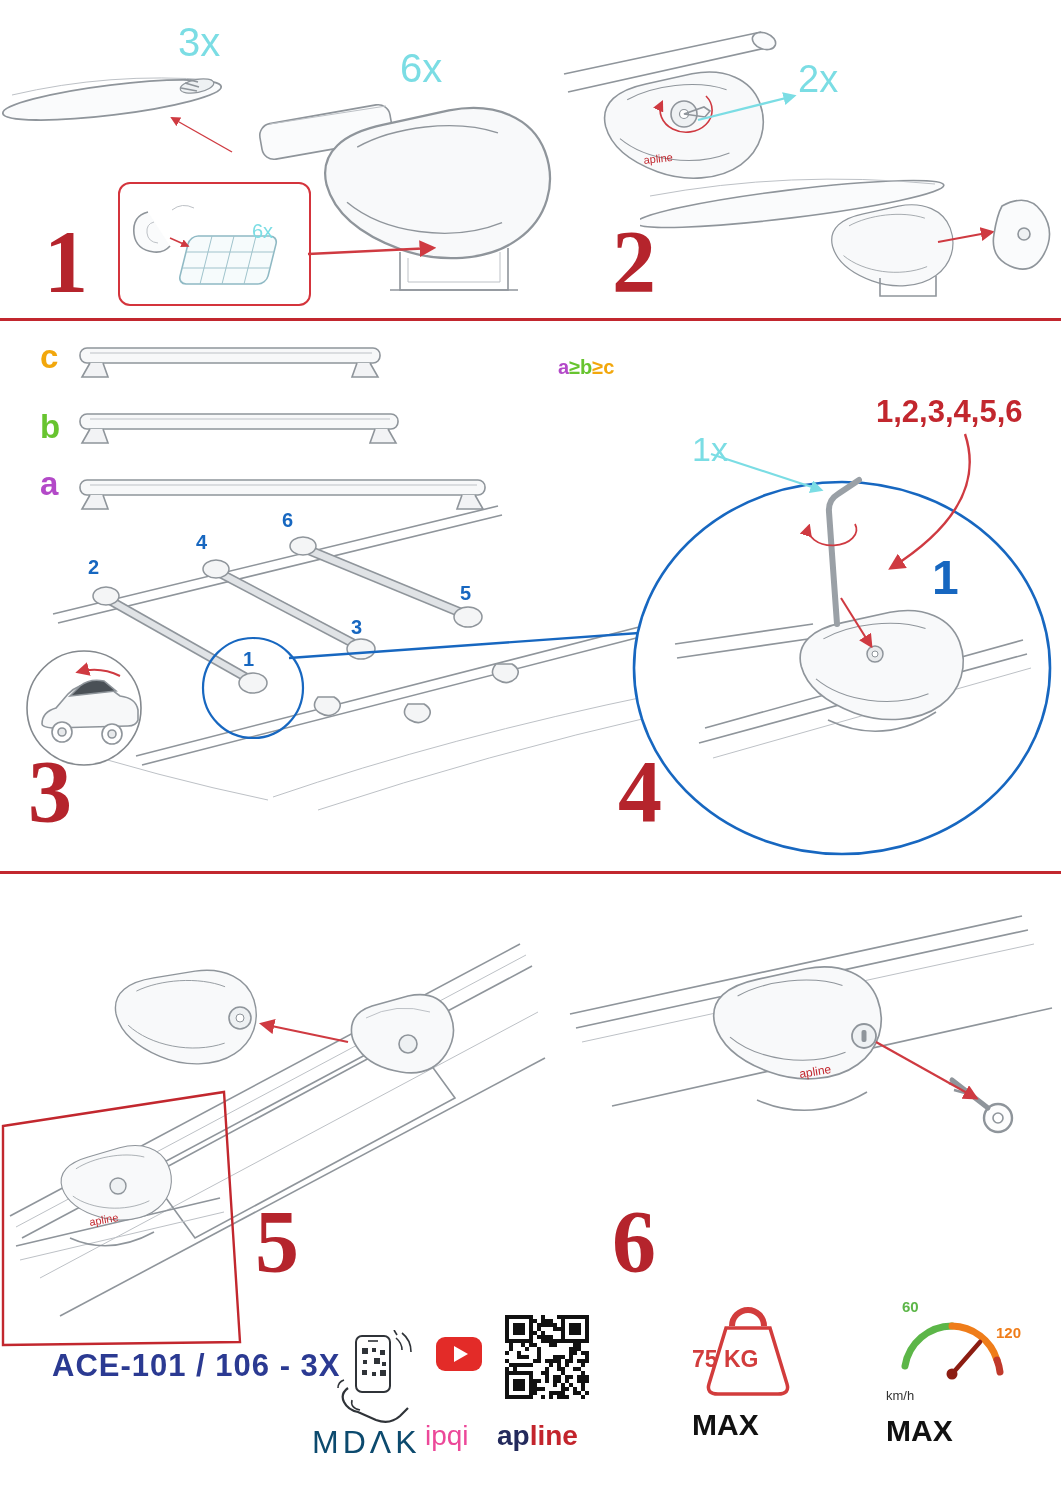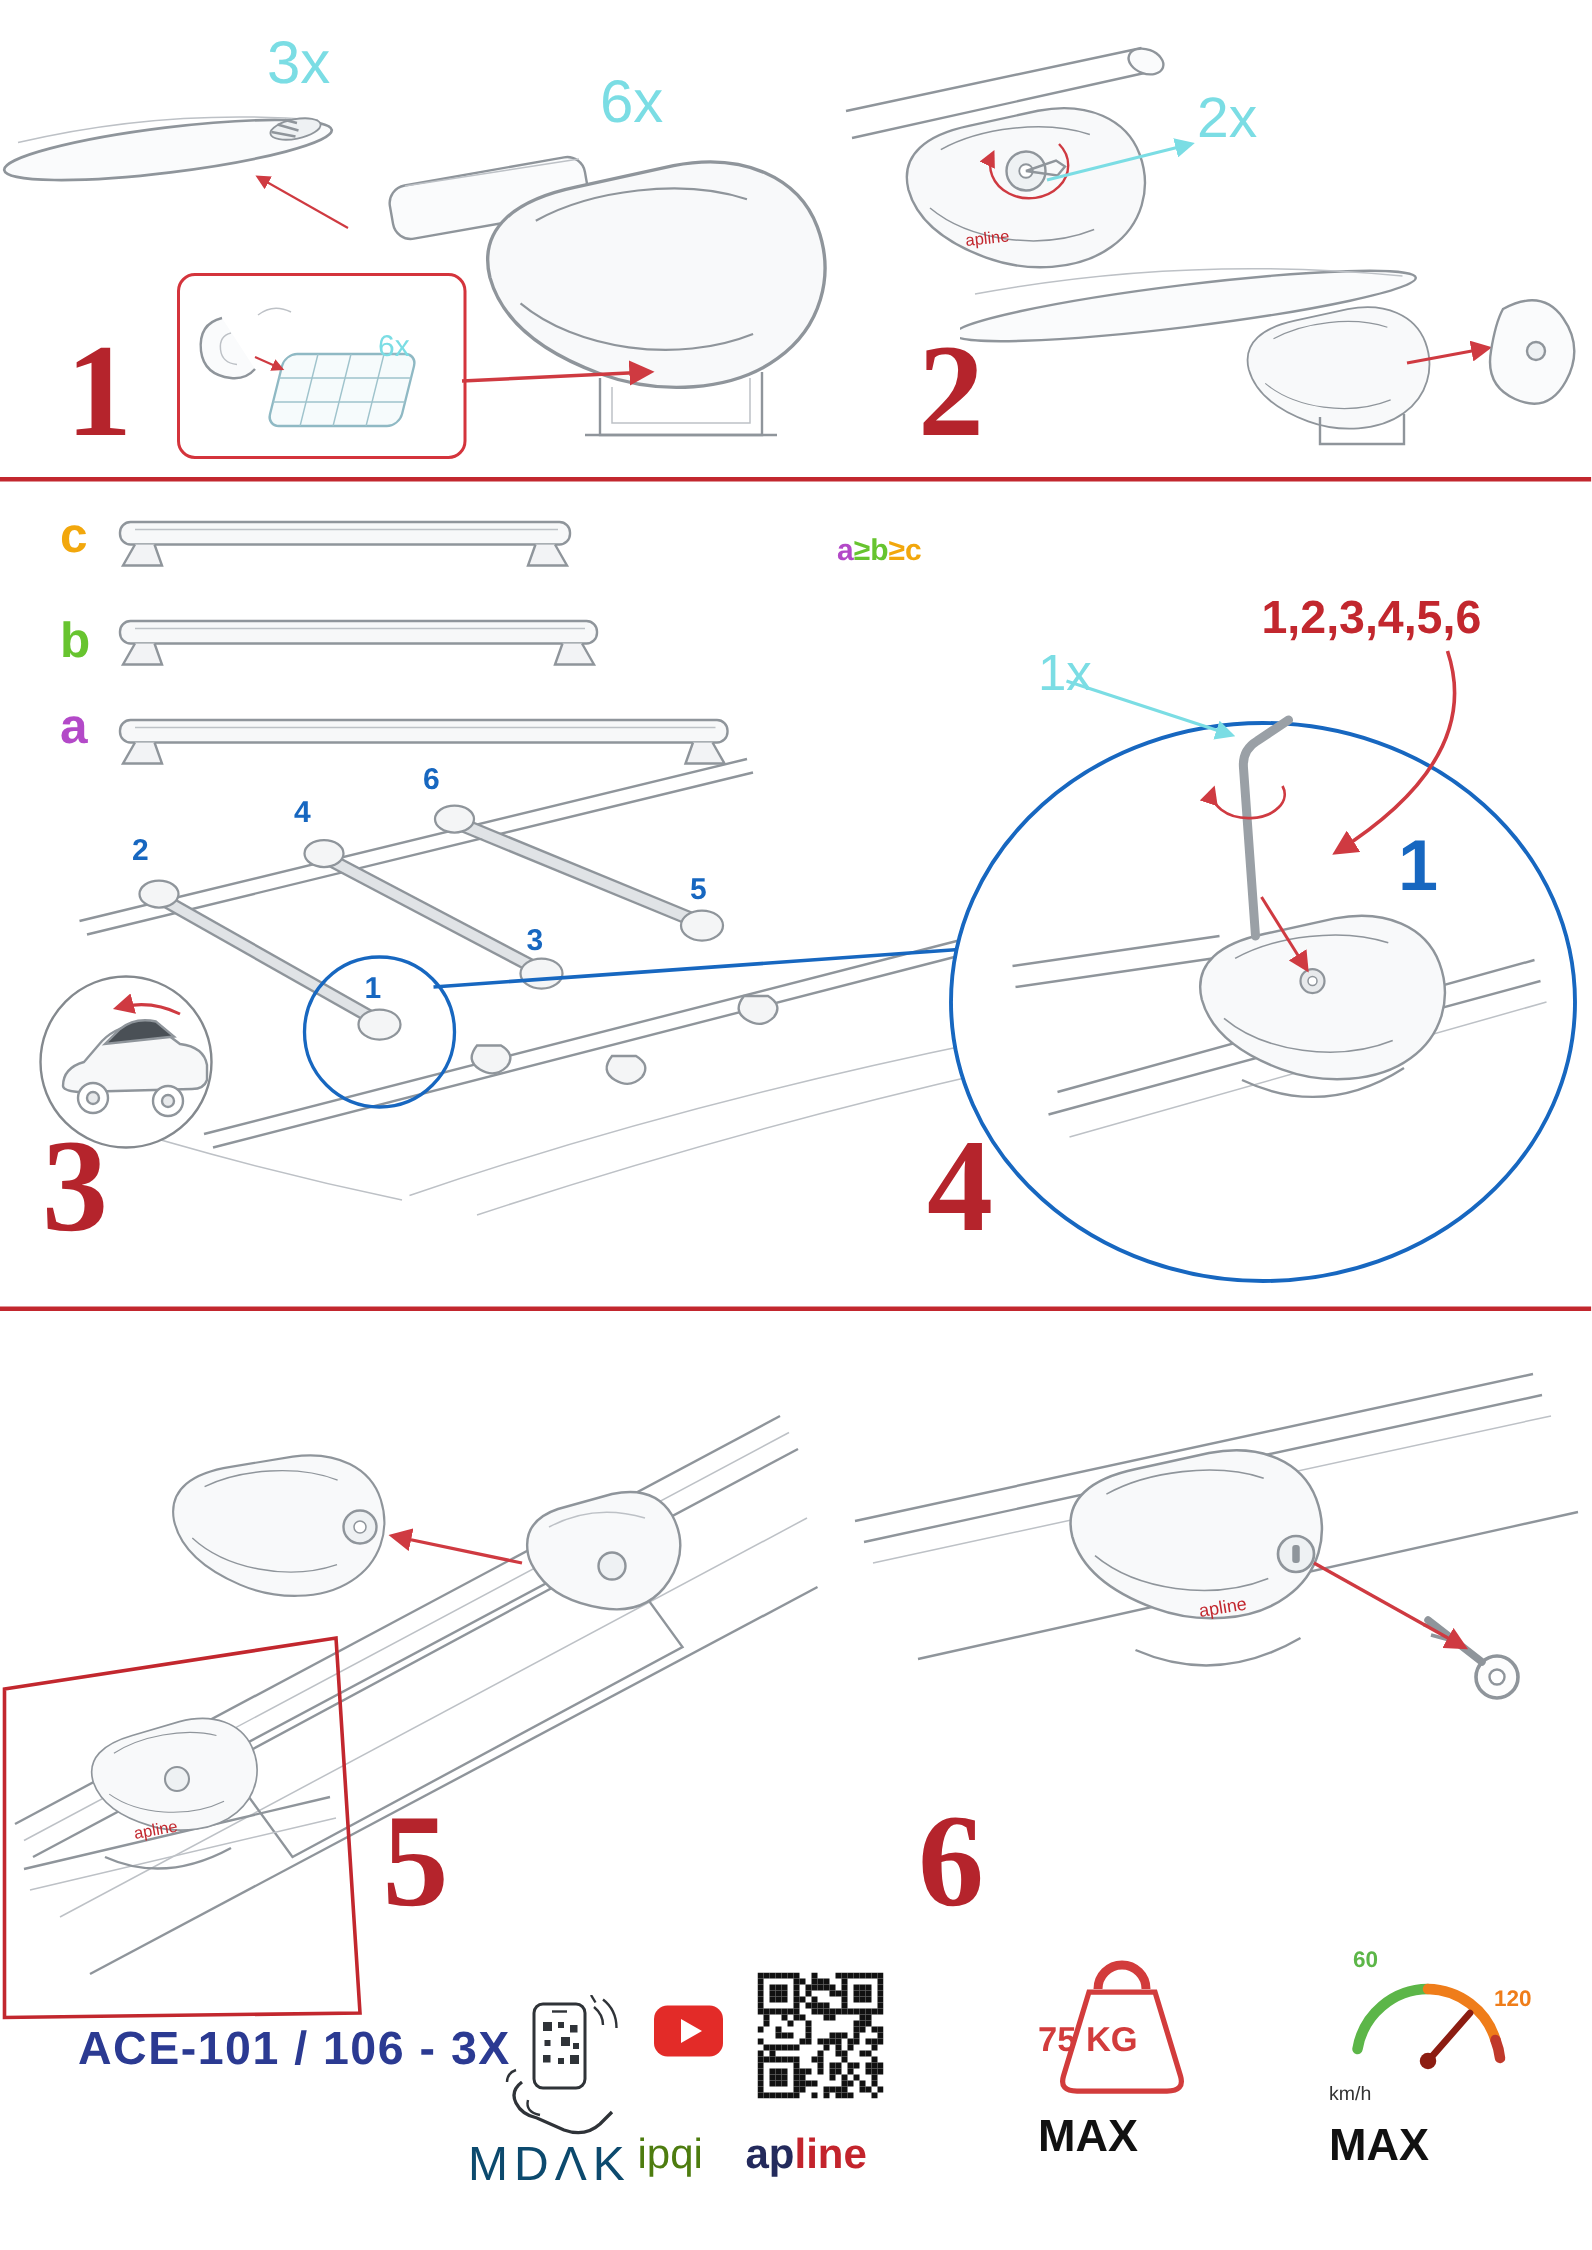--- a/index.html
+++ b/index.html
@@ -240,21 +240,21 @@
     <defs>
         <marker id="mB1" viewBox="0 0 10 10" refX="8" refY="5" markerWidth="7" markerHeight="7" orient="auto">
           <path d="M0,0L10,5L0,10z" fill="#1767c0"></path>
         </marker>
       </defs>
     <path d="M14,60 L378,34" stroke="#1767c0" stroke-width="2.4" fill="none" marker-end="url(#mB1)"></path>
   </svg>
 
   <div class="abs stepnum" style="left:28px;top:748px">3</div>
 
-  <div class="abs seqred" style="left:841px;top:394px;font-size:31px">1,2,3,4,5,6</div>
+  <div class="abs seqred" style="left:876px;top:394px;font-size:31px">1,2,3,4,5,6</div>
   <div class="abs cyan" style="left:692px;top:430px;font-size:34px">1x</div>
 
   <svg class="abs" style="left:623px;top:428px" width="438" height="440" viewBox="0 0 438 440">
     <defs>
       <marker id="mR5" viewBox="0 0 10 10" refX="8" refY="5" markerWidth="7" markerHeight="7" orient="auto">
           <path d="M0,0L10,5L0,10z" fill="#cf3a41"></path>
         </marker>
       <marker id="mC5" viewBox="0 0 10 10" refX="8" refY="5" markerWidth="6" markerHeight="6" orient="auto">
           <path d="M0,0L10,5L0,10z" fill="#7bdde4"></path>
         </marker>
@@ -384,21 +384,21 @@
       <path d="M24,70 q-2,8 8,10" stroke-width="1.6"></path>
       <path d="M16,50 q-6,2 -6,8" stroke-width="1.6"></path>
     </g>
   </svg>
   <div class="abs" style="left:312px;top:1424px;font-size:32px;color:#0c4a6e;letter-spacing:4px">MDΛK</div>
 
   <svg class="abs" style="left:435px;top:1336px" width="48" height="36" viewBox="0 0 48 36">
     <rect x="1" y="1" width="46" height="34" rx="9" fill="#e32b28"></rect>
     <polygon points="19,10 19,26 33,18" fill="#fff"></polygon>
   </svg>
-  <div class="abs" style="left:425px;top:1420px;font-size:28px;color:#4d7c0f">ipqi</div>
+  <div class="abs" style="left:425px;top:1420px;font-size:28px;color:#ec4899">ipqi</div>
 
   <svg class="abs" style="left:505px;top:1315px" width="84" height="84" viewBox="0 0 84 84">
     <g fill="#111">
         <rect x="0" y="0" width="4" height="4"></rect>
         <rect x="4" y="0" width="4" height="4"></rect>
         <rect x="8" y="0" width="4" height="4"></rect>
         <rect x="12" y="0" width="4" height="4"></rect>
         <rect x="16" y="0" width="4" height="4"></rect>
         <rect x="20" y="0" width="4" height="4"></rect>
         <rect x="24" y="0" width="4" height="4"></rect>

